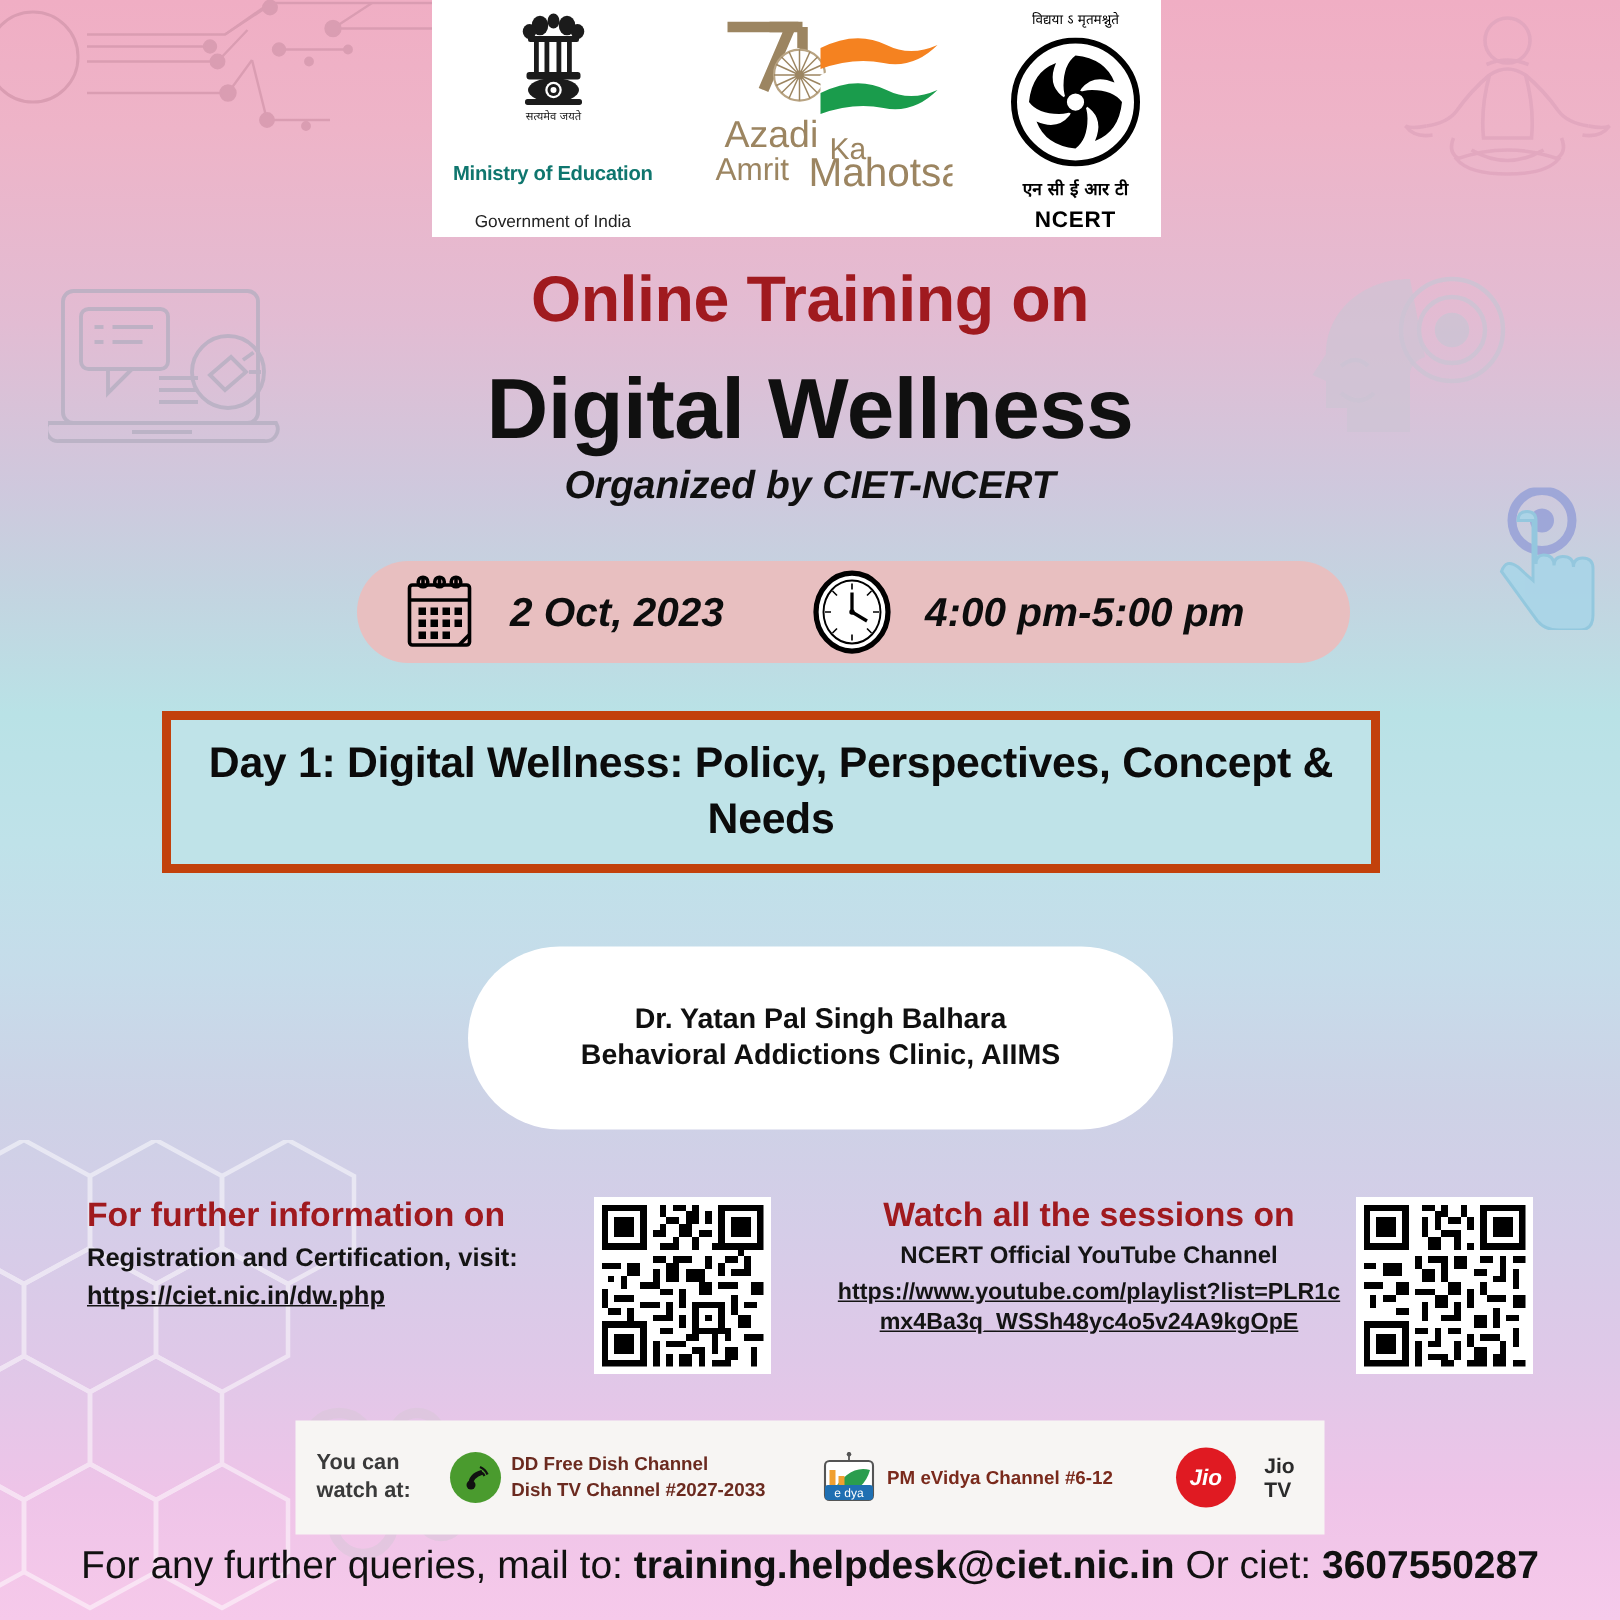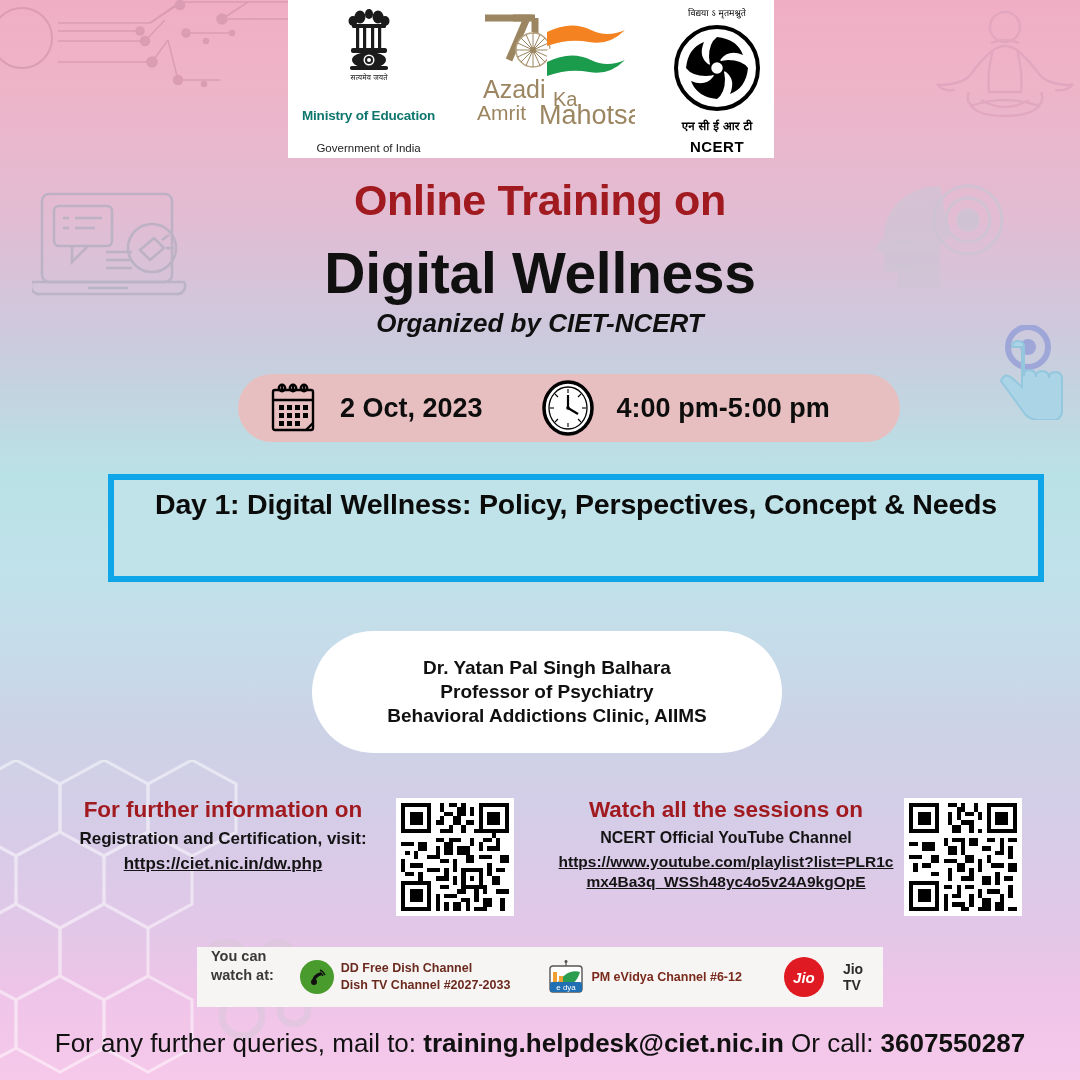--- a/index.html
+++ b/index.html
@@ -67,73 +67,74 @@
     font-style: italic; color: #101010;
   }
 
   
   .dt-pill {
     position: absolute; left: 238px; top: 374px;
     width: 662px; height: 68px;
     background: #e8bfc0; border-radius: 34px;
     display: flex; align-items: center; gap: 22px;
     padding-left: 30px;
+    font-style: italic;
   }
   .dt-text { font-size: 27px; font-weight: 800; color: #0d0d0d; white-space: nowrap; }
   .cal-icon { width: 50px; height: 52px; flex: none; }
   .clock-icon { width: 54px; height: 56px; flex: none; margin-left: 36px; }
 
   
   .day-box {
     position: absolute; left: 108px; top: 474px;
-    width: 936px; min-height: 108px;
-    background: #bfe3e8; border: 6px solid #0ea5e9;
-    display: flex; align-items: flex-start; justify-content: center;
+    width: 812px; min-height: 108px;
+    background: #bfe3e8; border: 6px solid #c2410c;
+    display: flex; align-items: center; justify-content: center;
     padding: 6px 14px;
   }
   .day-text {
     font-size: 28.5px; font-weight: 800; color: #0b0b0b;
     text-align: center; line-height: 1.3; letter-spacing: -0.2px;
   }
 
   
   .speaker {
     position: absolute; left: 312px; top: 631px;
     width: 470px; height: 122px;
     background: #ffffff; border-radius: 61px;
     display: flex; flex-direction: column;
     align-items: center; justify-content: center;
   }
   .speaker div { font-size: 19px; font-weight: 700; color: #101010; line-height: 1.28; }
 
   
-  .info-left { position: absolute; left: 58px; top: 796px; width: 330px; text-align: center; }
+  .info-left { position: absolute; left: 58px; top: 796px; width: 330px; }
   .info-right { position: absolute; left: 552px; top: 796px; width: 348px; text-align: center; }
 
   .info-head { font-size: 22.5px; font-weight: 800; color: #a01a1f; line-height: 1.2; }
   .info-sub { font-size: 17px; font-weight: 700; color: #141414; line-height: 1.3; margin-top: 5px; }
   .info-link {
     font-size: 17px; font-weight: 700; color: #141414;
     text-decoration: underline; line-height: 1.3; margin-top: 3px;
     word-break: break-all; display: block;
   }
   .info-right .info-sub { font-size: 16px; }
   .info-right .info-link { font-size: 15.5px; }
 
   .qr { position: absolute; background: #fff; padding: 5px; }
   .qr-l { left: 396px; top: 798px; width: 118px; height: 118px; }
   .qr-r { left: 904px; top: 798px; width: 118px; height: 118px; }
   .qr svg { width: 100%; height: 100%; display: block; }
 
   
   .watch-strip {
     position: absolute; left: 197px; top: 947px;
-    width: 686px; height: 60px;
+    width: 686px; height: 76px;
     background: #f7f5f3;
-    display: flex; gap: 0;
+    display: flex; align-items: center; gap: 0;
     padding: 0 14px;
   }
   .wa-label { font-size: 14.5px; font-weight: 700; color: #3a3a3a; line-height: 1.3; white-space: nowrap; }
   .wa-item { display: flex; align-items: center; gap: 7px; }
   .wa-txt { font-size: 12.5px; font-weight: 700; color: #6b2a1f; line-height: 1.35; white-space: nowrap; }
   .wa-txt.dark { color: #7a2a1c; }
   .dd-logo { width: 34px; height: 34px; border-radius: 50%; background: #4a9b2e; display:flex; align-items:center; justify-content:center; flex:none;}
   .evidya-logo { width: 36px; height: 34px; flex: none; }
   .jio-logo { width: 40px; height: 40px; border-radius: 50%; background: #e01a22; display:flex;align-items:center;justify-content:center; flex:none;}
   .jio-logo span { color: #fff; font-size: 15px; font-weight: 800; font-style: italic; }
@@ -394,21 +395,20 @@
   </svg>
   <div class="dt-text">4:00 pm-5:00 pm</div>
 </div>
 
 <div class="day-box">
   <div class="day-text">Day 1: Digital Wellness: Policy, Perspectives, Concept &amp; Needs</div>
 </div>
 
 <div class="speaker">
   <div>Dr. Yatan Pal Singh Balhara</div>
-  <div>Professor of Psychiatry</div>
   <div>Behavioral Addictions Clinic, AIIMS</div>
 </div>
 
 <div class="info-left">
   <div class="info-head">For further information on</div>
   <div class="info-sub">Registration and Certification, visit:</div>
   <span class="info-link">https://ciet.nic.in/dw.php</span>
 </div>
 
 <div class="qr qr-l">
@@ -609,14 +609,14 @@
 
   <div class="wa-item" style="margin-left:42px;">
     <div class="jio-logo">
         <span>Jio</span>
       </div>
     <div class="jio-txt">Jio TV</div>
   </div>
 </div>
 
 <div class="footer">
-  <span>For any further queries, mail  to: </span><span class="b">training.helpdesk@ciet.nic.in</span><span> Or call: </span><span class="b">3607550287</span>
+  <span>For any further queries, mail  to: </span><span class="b">training.helpdesk@ciet.nic.in</span><span> Or ciet: </span><span class="b">3607550287</span>
 </div>
 
 </body></html>

